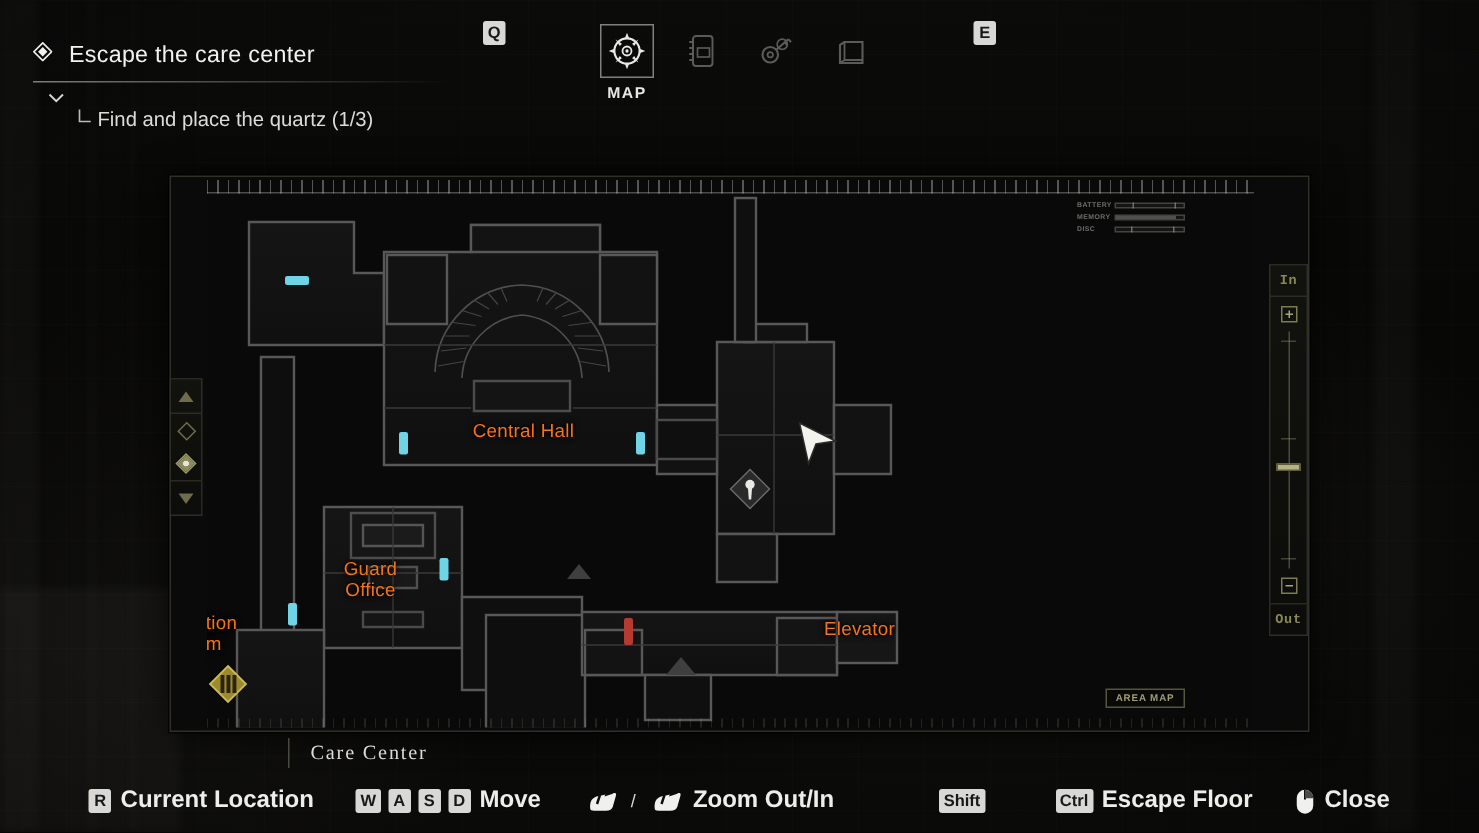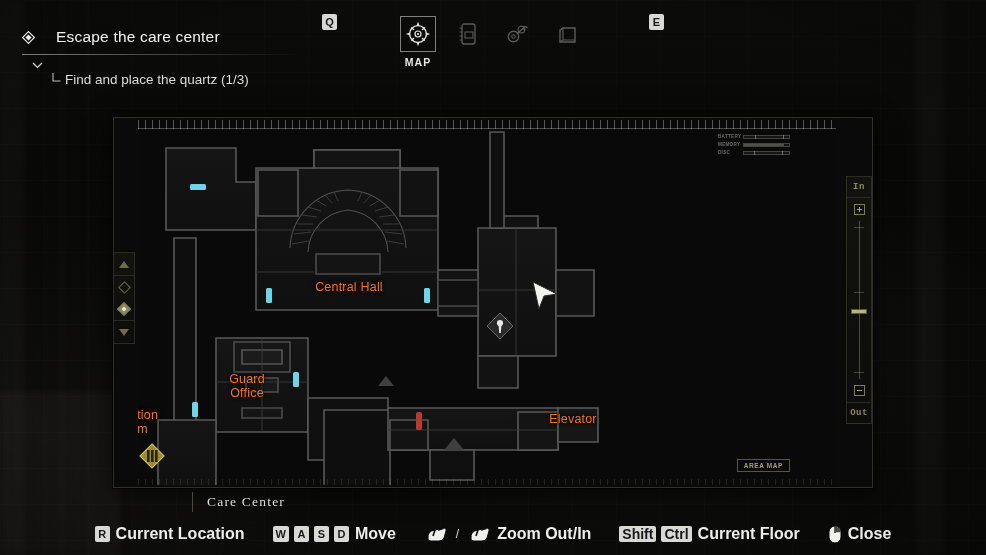--- a/index.html
+++ b/index.html
@@ -30,21 +30,21 @@
     pointer-events: none;
   }
   .vignette {
     position: absolute; inset: 0;
     background: radial-gradient(ellipse 120% 110% at 50% 50%, rgba(0,0,0,0) 45%, rgba(0,0,0,0.75) 100%);
     pointer-events: none;
   }
 
   
   #objectives { position: absolute; left: 22px; top: 28px; width: 330px; z-index: 30; }
-  .obj-title { display: flex; align-items: center; gap: 21px; color: #f2f2f0; font-size: 15.5px; letter-spacing: .2px; }
+  .obj-title { display: flex; align-items: flex-start; gap: 11px; color: #f2f2f0; font-size: 15.5px; letter-spacing: .2px; }
   .obj-diamond { width: 13px; height: 13px; position: relative; flex: 0 0 13px; }
   .obj-rule { height: 1px; background: linear-gradient(90deg, rgba(220,220,215,0.55), rgba(220,220,215,0.0)); margin: 8px 0 6px 0; width: 278px; }
   .obj-sub { display: flex; align-items: flex-start; gap: 7px; color: #dcdcd8; font-size: 13.5px; padding-left: 10px; }
   .chev { width: 11px; flex: 0 0 11px; color: #cfcfca; font-size: 11px; line-height: 16px; }
   .obj-sub2 { display: flex; align-items: flex-start; gap: 4px; color: #dcdcd8; font-size: 13.5px; padding-left: 30px; margin-top: 3px; }
   .elbow { color: #b9b9b4; font-size: 12px; line-height: 16px; }
 
   
   #tabbar { position: absolute; top: 14px; left: 0; width: 986px; height: 50px; display: flex; align-items: flex-start; justify-content: center; gap: 0; z-index: 30; }
   .keycap {
@@ -121,21 +121,21 @@
   
   #carecenter { position: absolute; left: 160px; top: 492px; display: flex; align-items: center; gap: 14px; z-index: 28; padding-left: 32px; }
   #carecenter .divider { width: 1px; height: 20px; background: rgba(190,188,170,0.35); }
   #carecenter .cc-text { color: #ddddd6; font-size: 13.5px; font-family: "Liberation Serif", serif; letter-spacing: 1.2px; }
 
   
   #hints { position: absolute; left: 0; bottom: 8px; width: 986px; height: 26px; display: flex; align-items: center; justify-content: center; gap: 7px; z-index: 30; }
   .hint { display: flex; align-items: center; gap: 6px; }
   .hint .htext { color: #ededea; font-size: 16px; font-weight: bold; }
   .hint .keys { display: flex; gap: 5px; }
-  .keycap.wide { min-width: 24px; font-size: 14px; }
+  .keycap.wide { min-width: 24px; font-size: 11px; margin-left: 42px; }
   .slash { color: #d8d8d4; font-size: 12px; margin: 0 2px; }
   .gapsep { width: 14px; }
 
   svg { display: block; }
 </style>
 </head>
 <body>
 
 <div id="screen">
 
@@ -443,21 +443,21 @@
       </span>
       <span class="htext">Zoom Out/In</span>
     </div>
     <span class="gapsep"></span>
 
     <div class="hint">
       <span class="keys">
         <span class="keycap wide">Shift</span>
         <span class="keycap wide">Ctrl</span>
       </span>
-      <span class="htext">Current Floor</span>
+      <span class="htext">Escape Floor</span>
     </div>
     <span class="gapsep"></span>
 
     <div class="hint">
       <span>
         <svg width="14" height="19" viewBox="0 0 14 19">
           <rect x="1" y="1" width="12" height="17" rx="6" fill="#f0f0ec" stroke="#0b0b0b" stroke-width="1"></rect>
           <path d="M7 1.5 L7 8" stroke="#0b0b0b" stroke-width="1.3"></path>
           <path d="M7 1.5 A5.6 5.6 0 0 1 12.6 7.2 L7 7.2 Z" fill="#4a4a48"></path>
         </svg>

